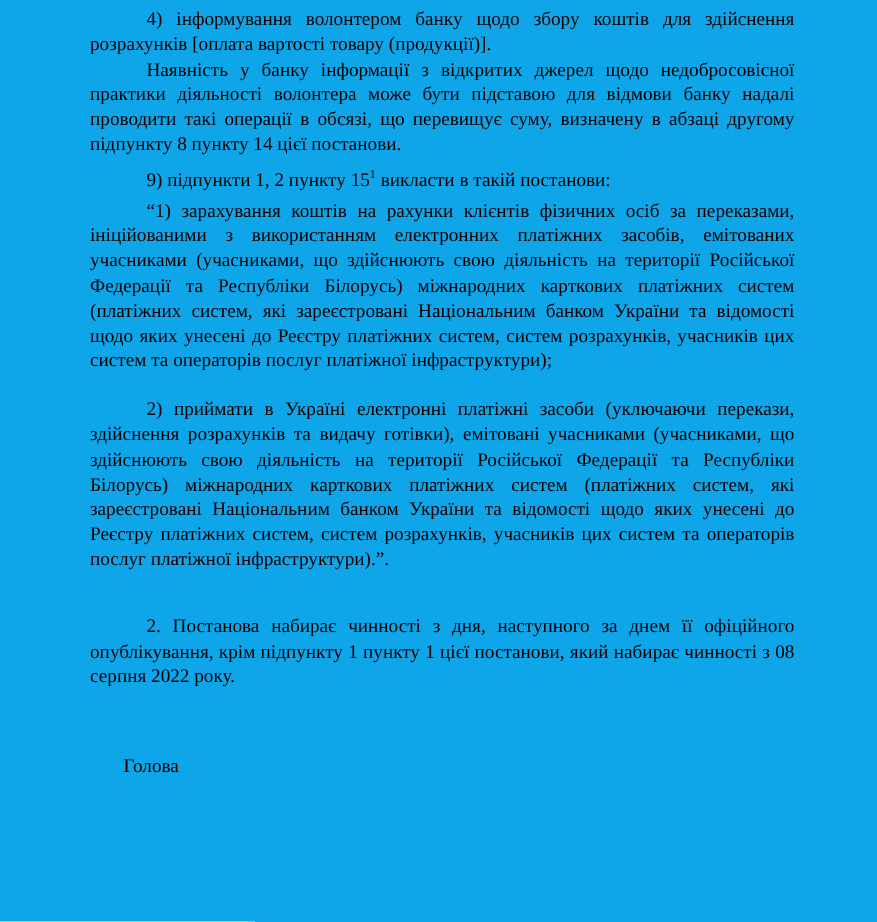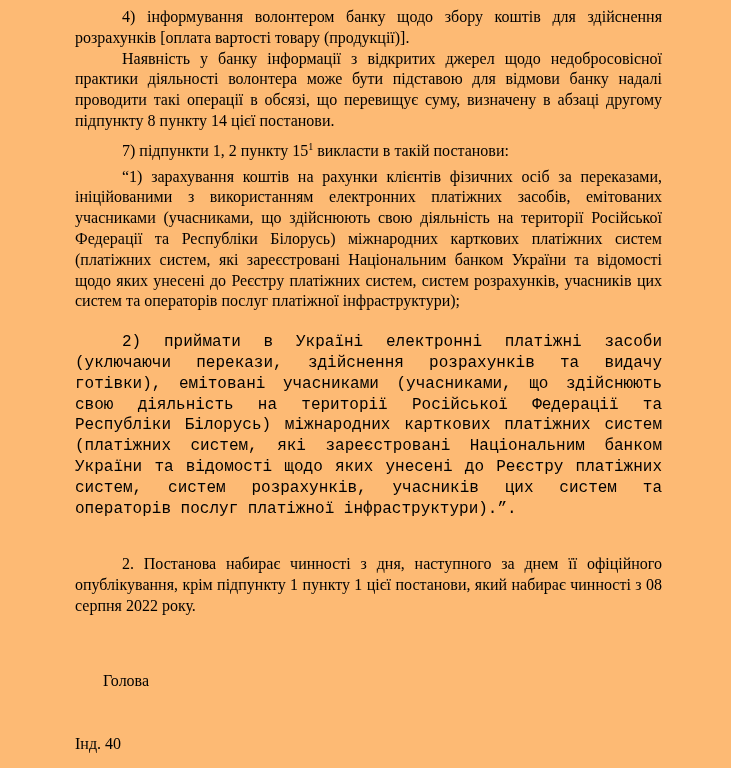--- a/index.html
+++ b/index.html
@@ -14,30 +14,30 @@
     overflow: hidden;
   }
   .page {
     width: 731px;
     min-height: 768px;
     padding: 7px 69px 0 75px;
     font-family: "Liberation Serif", "DejaVu Serif", serif;
     font-size: 16px;
     line-height: 20.8px;
     color: #000000;
-    background: #fdba74;
+    background: #0ea5e9;
   }
   .para {
     margin: 0;
     text-align: justify;
     text-indent: 47px;
   }
   .gap-blank { margin-top: 9px; }
   .gap-xs    { margin-top: 5px; }
-  .gap-md    { margin-top: 20px; font-family: Liberation Mono, monospace; }
+  .gap-md    { margin-top: 20px; }
   .gap-lg    { margin-top: 35px; }
   sup {
     font-size: 10px;
     line-height: 0;
     vertical-align: super;
   }
   .signature-row {
     margin-top: 54px;
     display: flex;
     justify-content: space-between;
@@ -53,27 +53,26 @@
 </head>
 <body>
 
 <div class="page">
 
   <p class="para">4) інформування волонтером банку щодо збору коштів для здійснення розрахунків [оплата вартості товару (продукції)].</p>
 
   <p class="para">Наявність у банку інформації з відкритих джерел щодо недобросовісної практики діяльності волонтера може бути підставою для відмови банку надалі проводити такі операції в обсязі, що перевищує суму, визначену в абзаці другому підпункту 8 пункту 14 цієї постанови.</p>
 
 
-  <p class="para gap-blank"><span>7) підпункти 1, 2 пункту 15</span><sup>1</sup><span> викласти в такій постанови:</span></p>
+  <p class="para gap-blank"><span>9) підпункти 1, 2 пункту 15</span><sup>1</sup><span> викласти в такій постанови:</span></p>
 
   <p class="para gap-xs">“1) зарахування коштів на рахунки клієнтів фізичних осіб за переказами, ініційованими з використанням електронних платіжних засобів, емітованих учасниками (учасниками, що здійснюють свою діяльність на території Російської Федерації та Республіки Білорусь) міжнародних карткових платіжних систем (платіжних систем, які зареєстровані Національним банком України та відомості щодо яких унесені до Реєстру платіжних систем, систем розрахунків, учасників цих систем та операторів послуг платіжної інфраструктури);</p>
 
   <p class="para gap-md">2) приймати в Україні електронні платіжні засоби (уключаючи перекази, здійснення розрахунків та видачу готівки), емітовані учасниками (учасниками, що здійснюють свою діяльність на території Російської Федерації та Республіки Білорусь) міжнародних карткових платіжних систем (платіжних систем, які зареєстровані Національним банком України та відомості щодо яких унесені до Реєстру платіжних систем, систем розрахунків, учасників цих систем та операторів послуг платіжної інфраструктури).”.</p>
 
   <p class="para gap-lg">2. Постанова набирає чинності з дня, наступного за днем її офіційного опублікування, крім підпункту 1 пункту 1 цієї постанови, який набирає чинності з 08 серпня 2022 року.</p>
 
   <div class="signature-row">
     <span class="sig-title">Голова</span>
   </div>
 
-  <div class="footer-index">Інд. 40</div>
 
 </div>
 
 </body></html>

